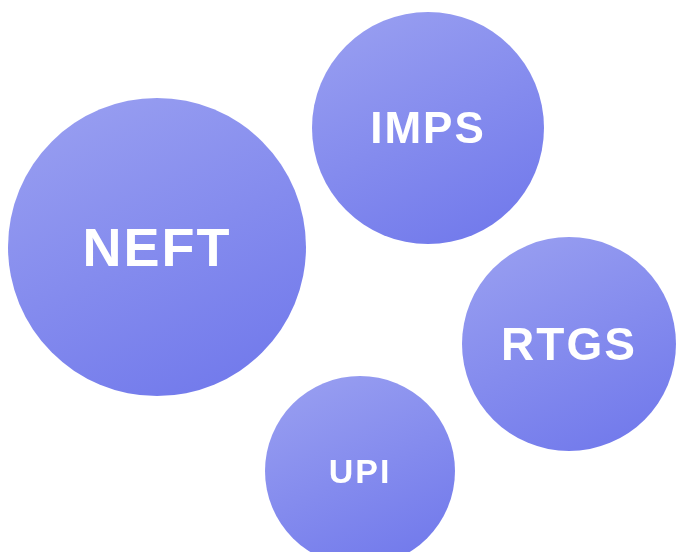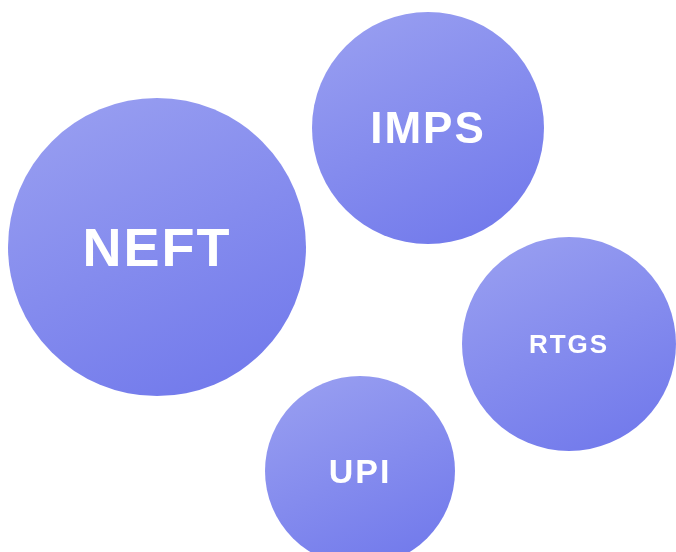--- a/index.html
+++ b/index.html
@@ -53,21 +53,21 @@
   }
   .bubble-imps .label { font-size: 44px; }
 
   
   .bubble-rtgs {
     left: 462px;
     top: 237px;
     width: 214px;
     height: 214px;
   }
-  .bubble-rtgs .label { font-size: 26px; }
+  .bubble-rtgs .label { font-size: 46px; }
 
   
   .bubble-upi {
     left: 265px;
     top: 376px;
     width: 190px;
     height: 190px;
   }
   .bubble-upi .label { font-size: 34px; }
 </style>

